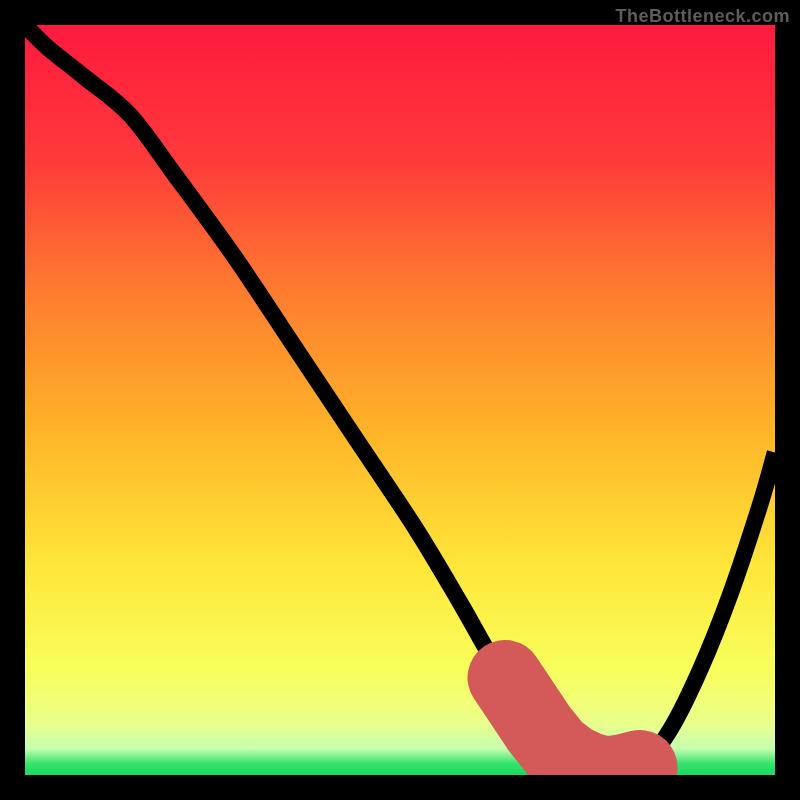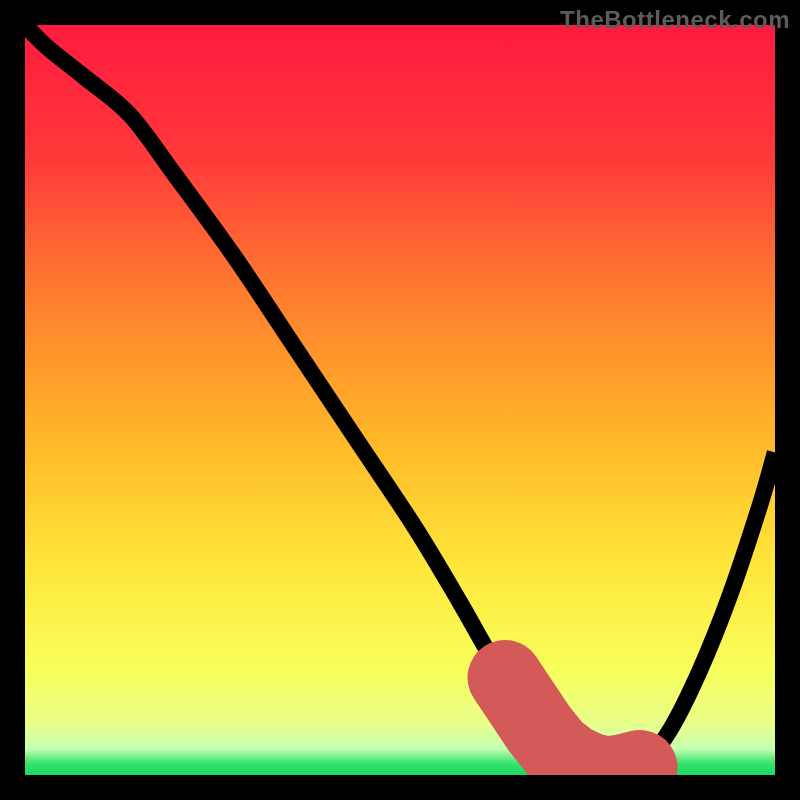--- a/index.html
+++ b/index.html
@@ -15,21 +15,21 @@
     position: relative;
     width: 800px;
     height: 800px;
     background: #000;
   }
   .watermark {
     position: absolute;
     top: 6px;
     right: 10px;
     color: #5c5c5c;
-    font-size: 24px;
+    font-size: 18px;
     font-weight: 600;
     letter-spacing: 0.5px;
     z-index: 20;
   }
   .plot-area {
     position: absolute;
     left: 25px;
     top: 25px;
     width: 750px;
     height: 750px;

